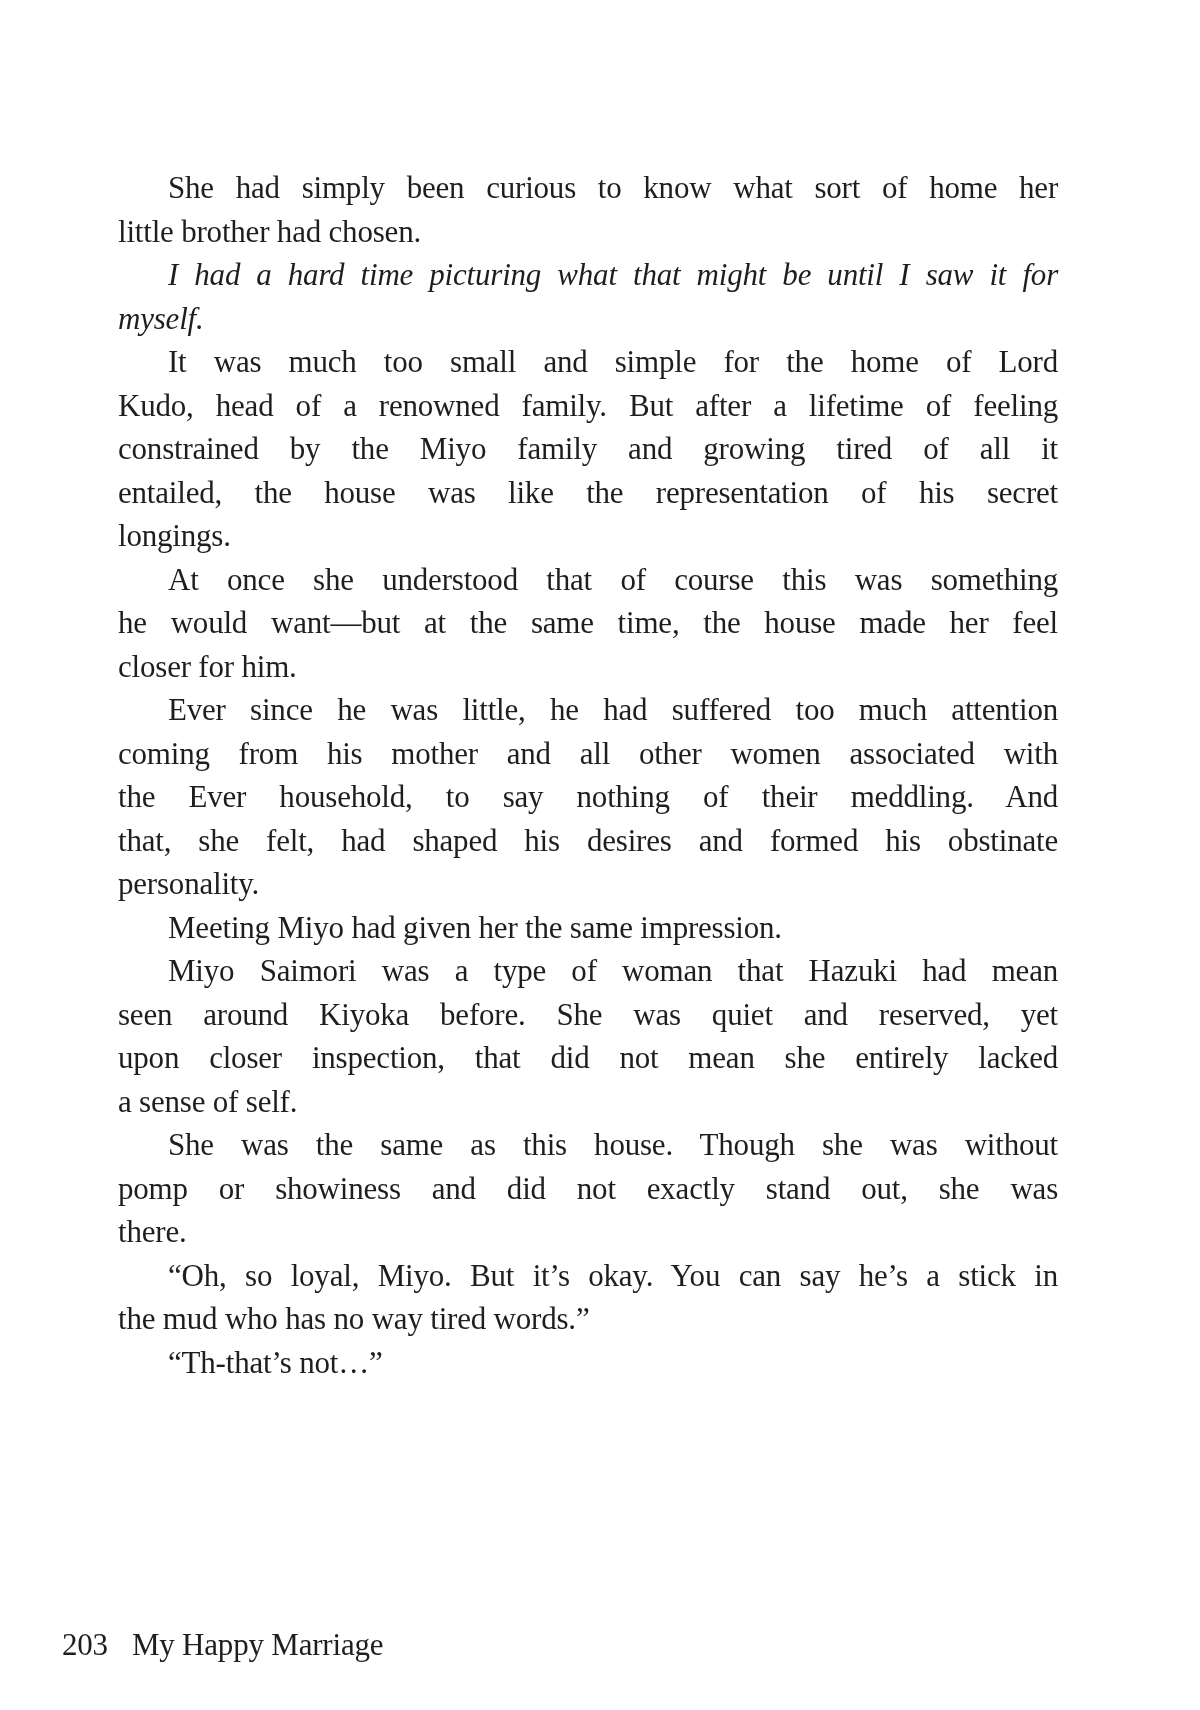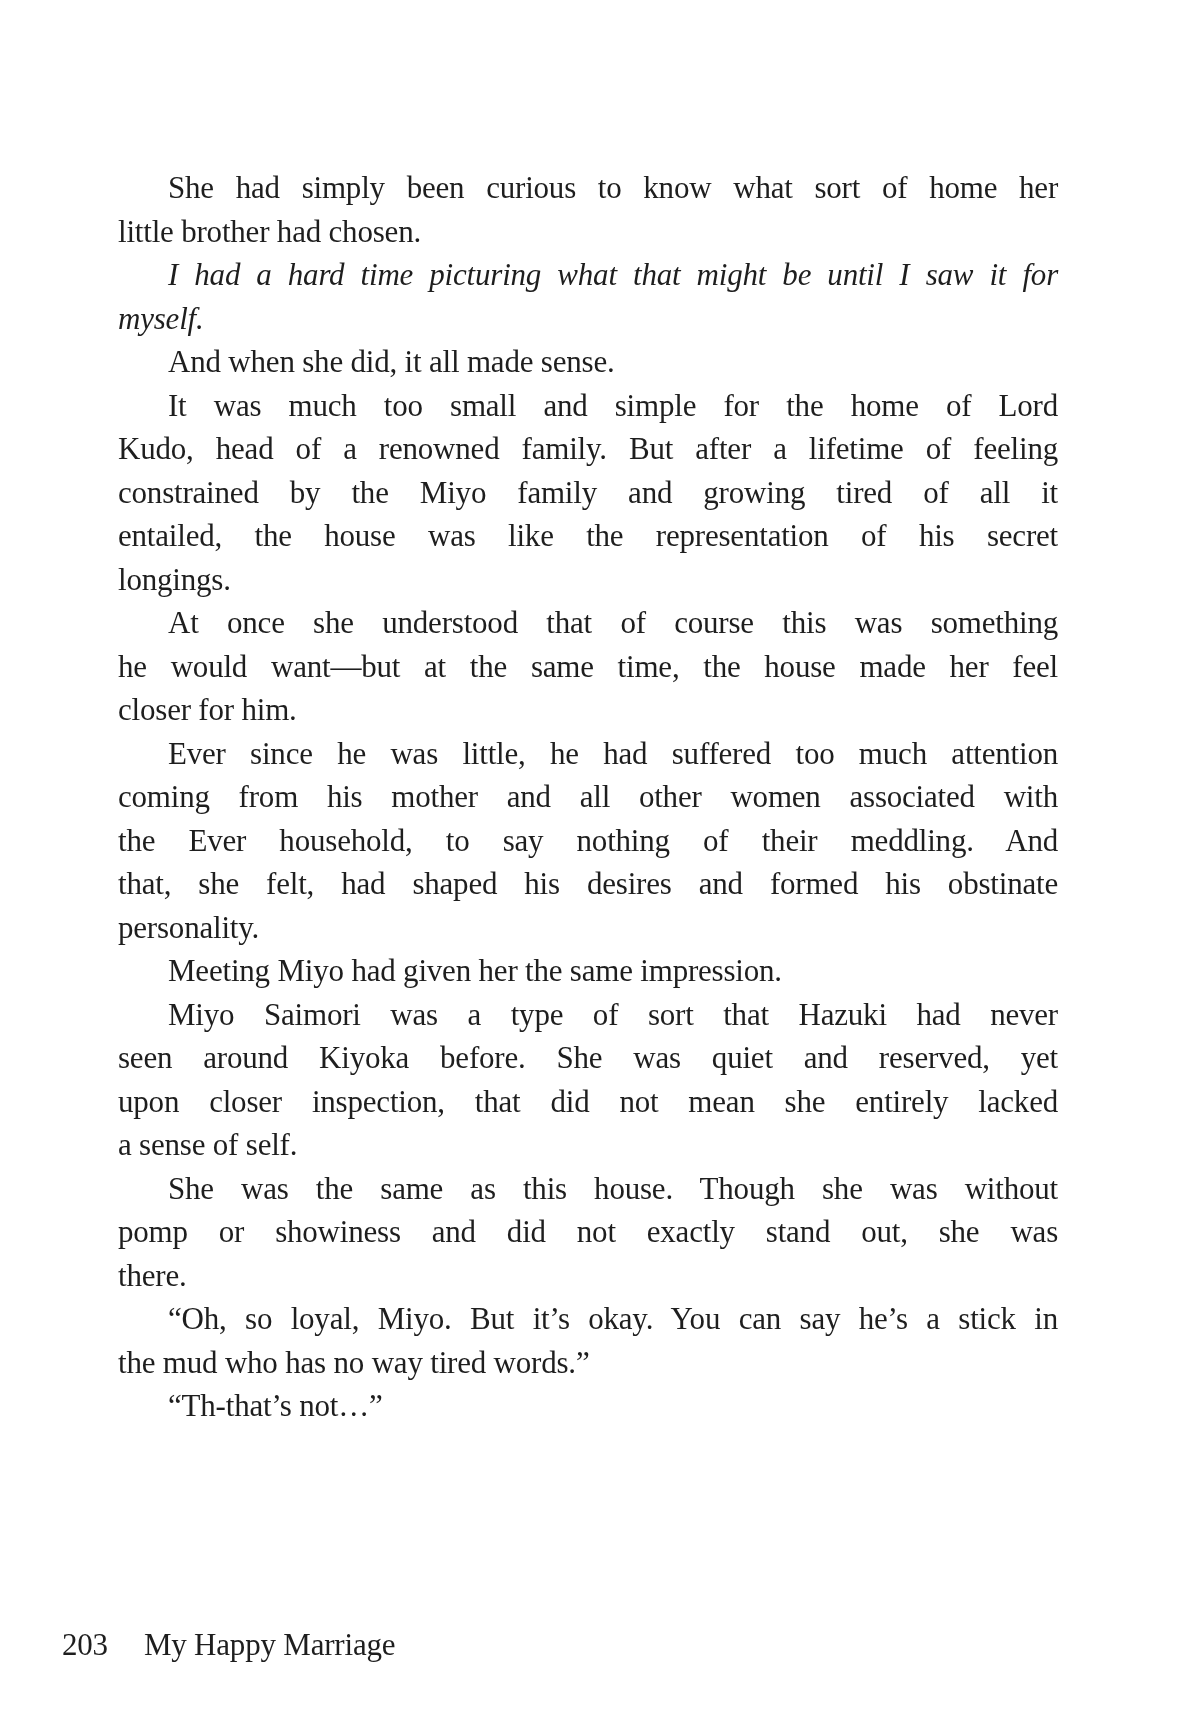--- a/index.html
+++ b/index.html
@@ -40,38 +40,35 @@
   .footer {
     position: absolute;
     left: 62px;
     top: 1623px;
     font-size: 31px;
     line-height: 43.5px;
     letter-spacing: -0.2px;
     white-space: nowrap;
   }
   .footer .running-title {
-    margin-left: 36px;
+    margin-left: 24px;
   }
 </style>
 </head>
 <body>
 
 <div class="page">
   <main class="text-block">
       <div class="paragraph">
         <div class="line indent j"><span>She had simply been curious to know what sort of home her</span></div>
         <div class="line"><span>little brother had chosen.</span></div>
       </div>
       <div class="paragraph">
         <div class="line indent j"><span class="it">I had a hard time picturing what that might be until I saw it for</span></div>
         <div class="line"><span class="it">myself.</span></div>
-      </div>
-      <div class="paragraph">
-        <div class="line indent"><span>And when she did, it all made sense.</span></div>
       </div>
       <div class="paragraph">
         <div class="line indent j"><span>It was much too small and simple for the home of Lord</span></div>
         <div class="line j"><span>Kudo, head of a renowned family. But after a lifetime of feeling</span></div>
         <div class="line j"><span>constrained by the Miyo family and growing tired of all it</span></div>
         <div class="line j"><span>entailed, the house was like the representation of his secret</span></div>
         <div class="line"><span>longings.</span></div>
       </div>
       <div class="paragraph">
         <div class="line indent j"><span>At once she understood that of course this was something</span></div>
@@ -82,21 +79,21 @@
         <div class="line indent j"><span>Ever since he was little, he had suffered too much attention</span></div>
         <div class="line j"><span>coming from his mother and all other women associated with</span></div>
         <div class="line j"><span>the Ever household, to say nothing of their meddling. And</span></div>
         <div class="line j"><span>that, she felt, had shaped his desires and formed his obstinate</span></div>
         <div class="line"><span>personality.</span></div>
       </div>
       <div class="paragraph">
         <div class="line indent"><span>Meeting Miyo had given her the same impression.</span></div>
       </div>
       <div class="paragraph">
-        <div class="line indent j"><span>Miyo Saimori was a type of sort that Hazuki had never</span></div>
+        <div class="line indent j"><span>Miyo Saimori was a type of woman that Hazuki had mean</span></div>
         <div class="line j"><span>seen around Kiyoka before. She was quiet and reserved, yet</span></div>
         <div class="line j"><span>upon closer inspection, that did not mean she entirely lacked</span></div>
         <div class="line"><span>a sense of self.</span></div>
       </div>
       <div class="paragraph">
         <div class="line indent j"><span>She was the same as this house. Though she was without</span></div>
         <div class="line j"><span>pomp or showiness and did not exactly stand out, she was</span></div>
         <div class="line"><span>there.</span></div>
       </div>
       <div class="paragraph">

